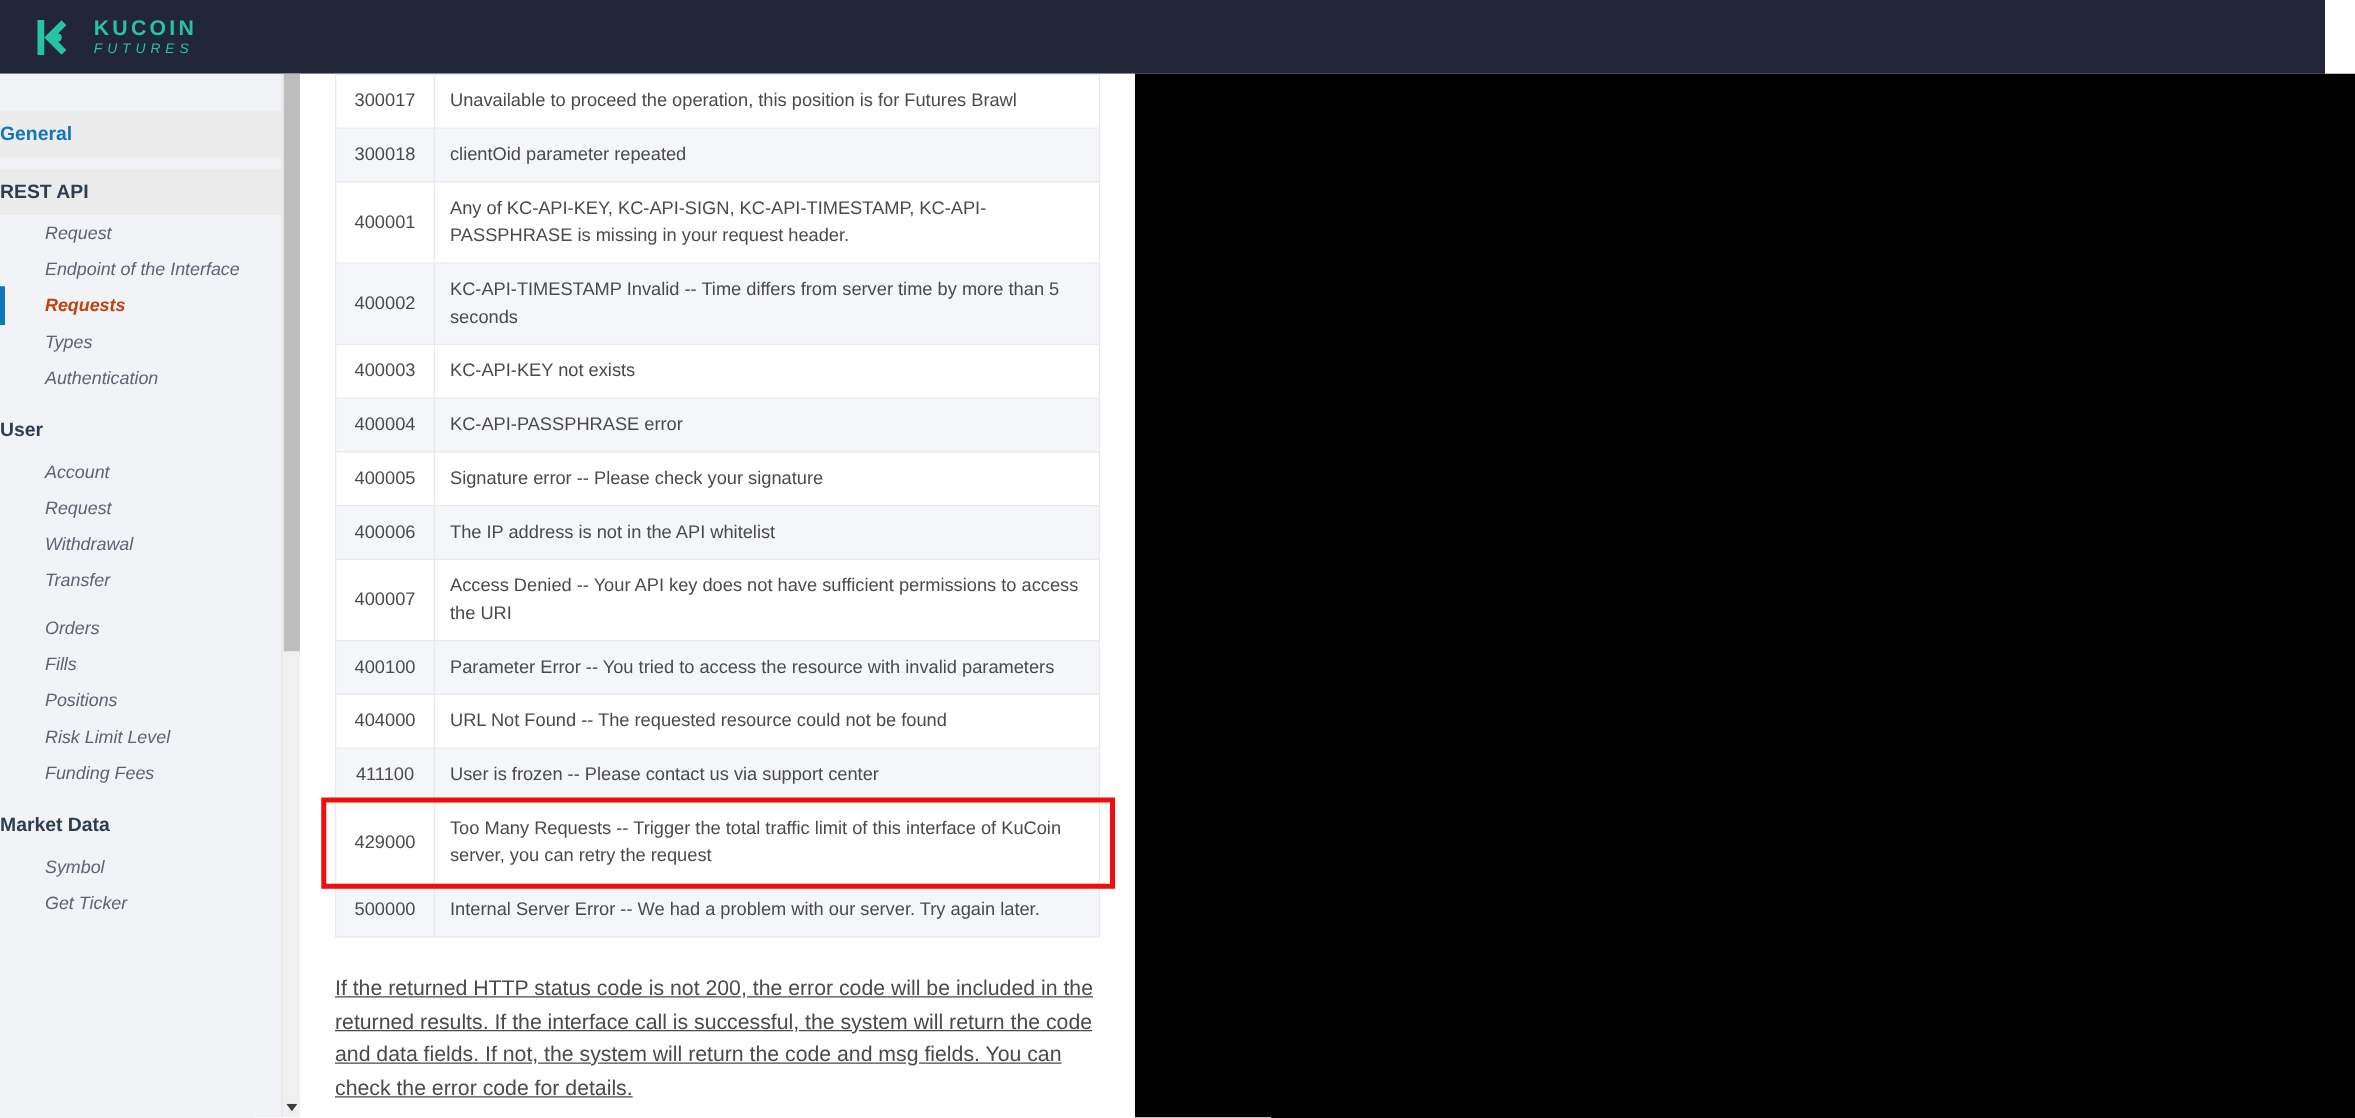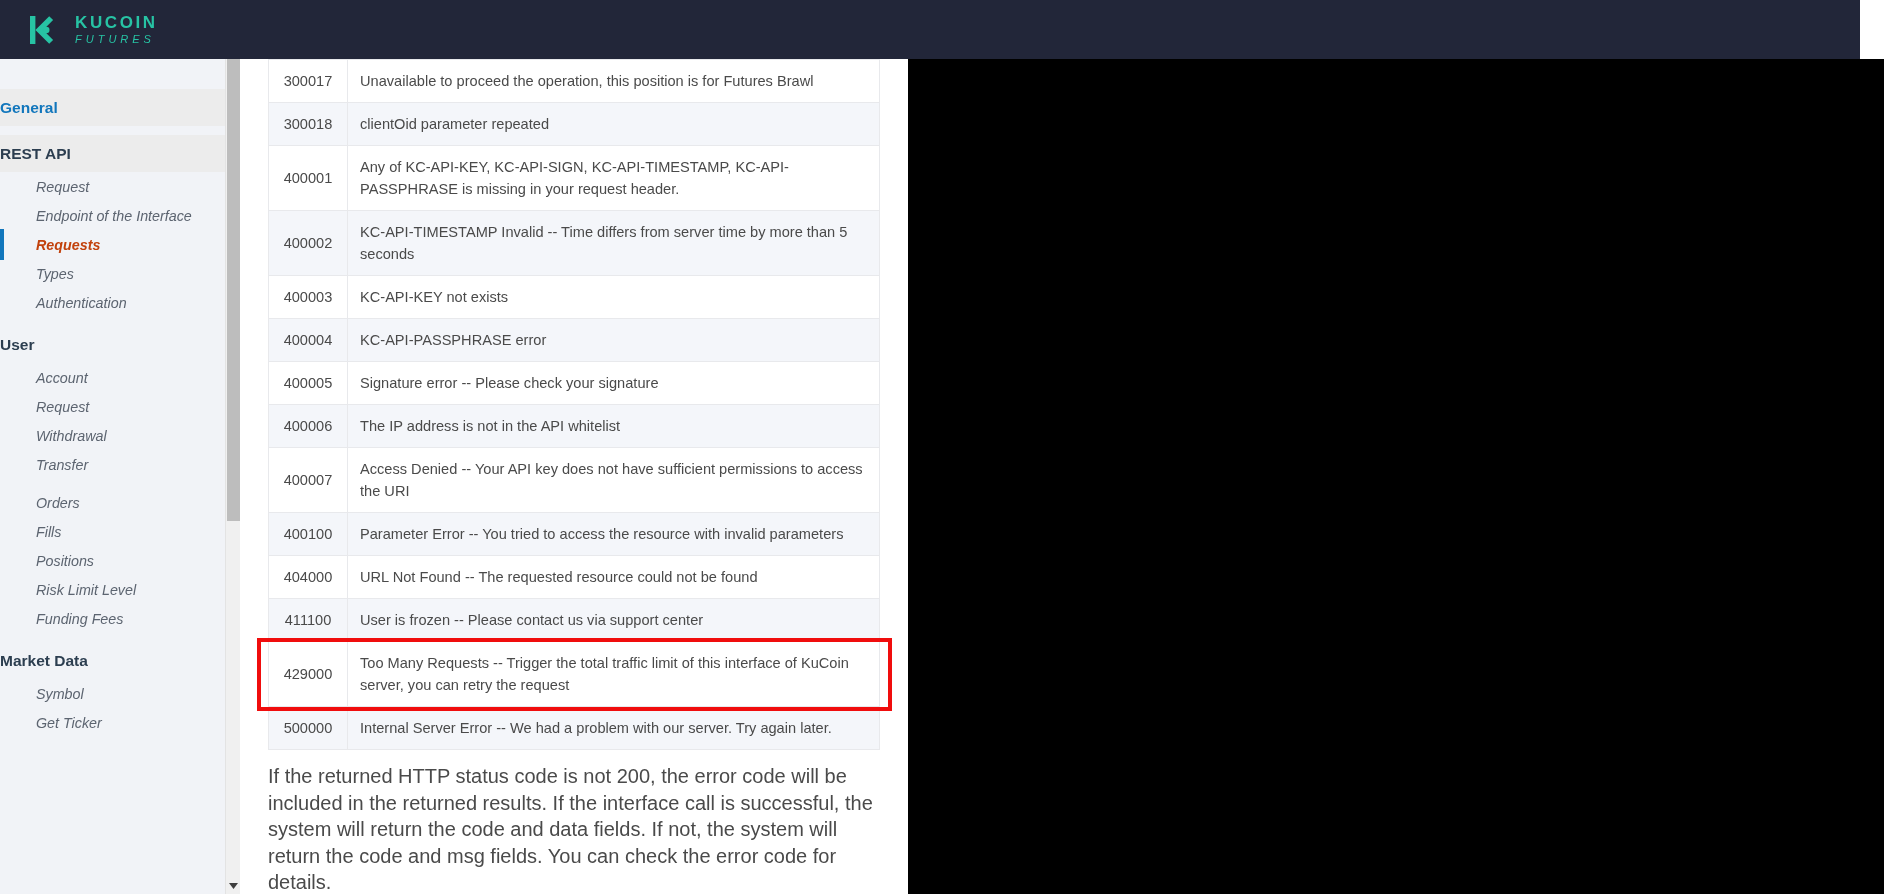--- a/index.html
+++ b/index.html
@@ -180,24 +180,25 @@
     top: 486px;
     width: 629px;
     height: 60px;
     border: 4px solid #f00d0d;
     pointer-events: none;
     z-index: 5;
   }
 
   .note {
     width: 607px;
-    margin: 13px 0 0 0;
-    font-size: 20px;
+    margin: 28px 0 0 0;
+    font-size: 17px;
     line-height: 26.5px;
     color: #4a4a4a;
+    text-decoration: underline;
   }
 
   
   .rightpanel {
     position: absolute;
     top: 59px;
     left: 908px;
     width: 976px;
     height: 835px;
     background: #000000;

